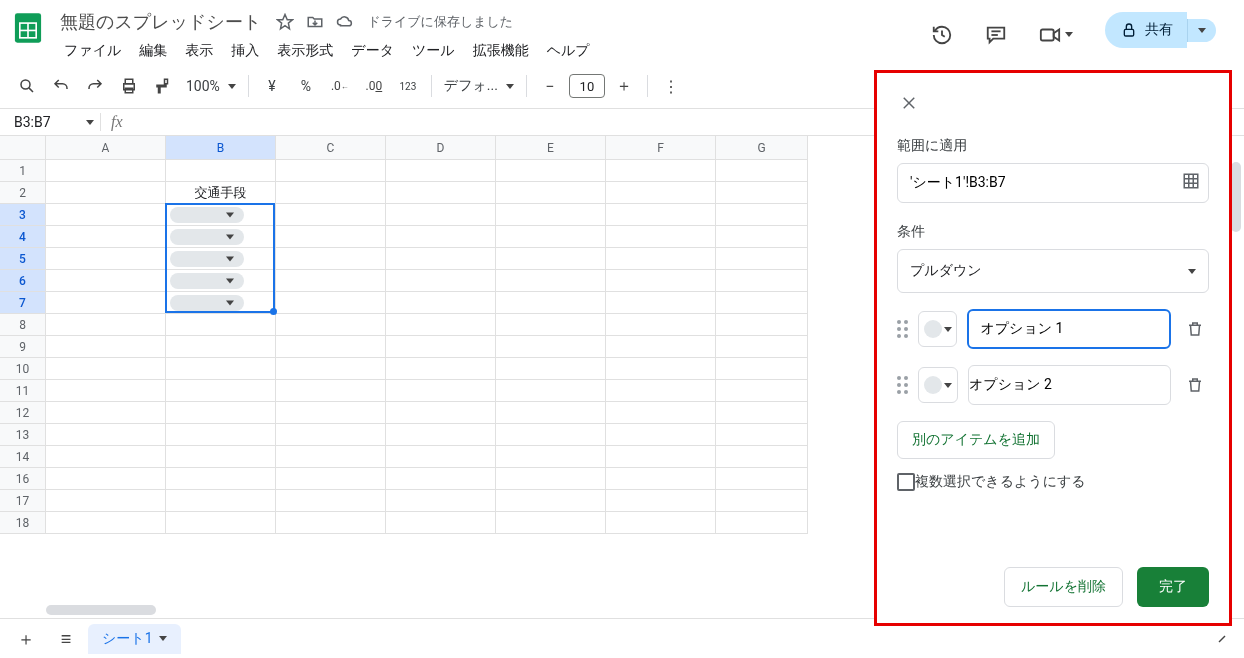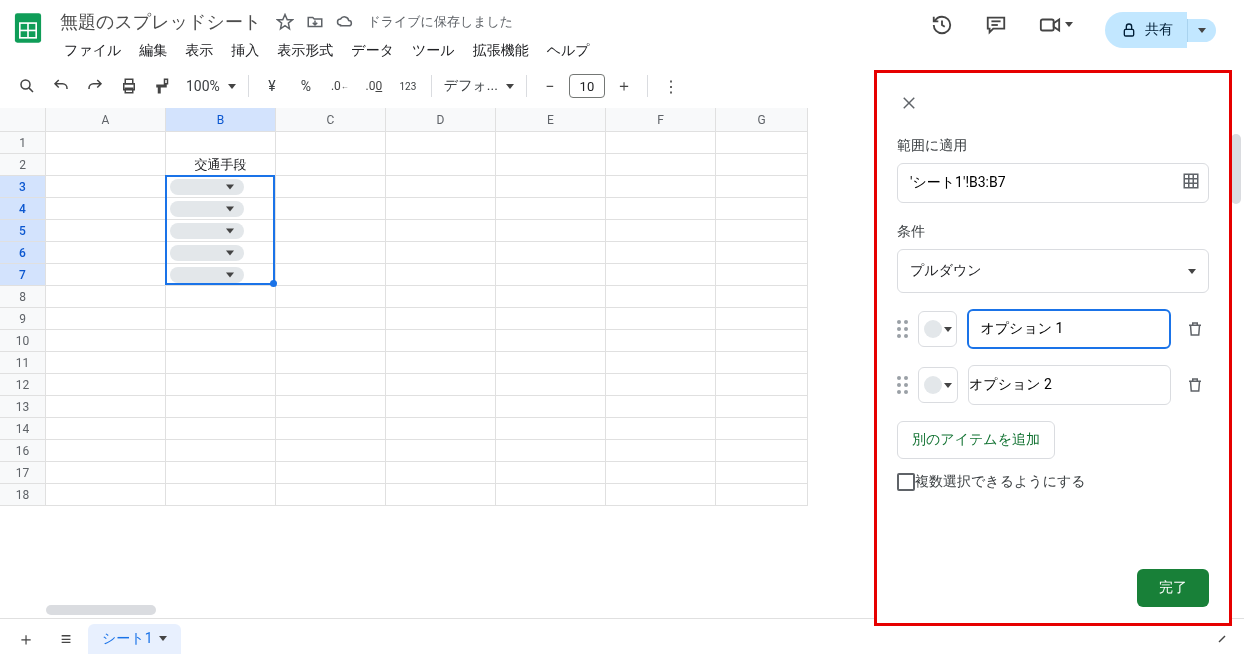--- a/index.html
+++ b/index.html
@@ -8,21 +8,21 @@
 .titlebar{display:flex;align-items:flex-start;padding:8px 8px 0 8px;height:64px}
 .logo{width:40px;height:40px;display:flex;align-items:center;justify-content:center;margin-right:8px}
 .logo svg{width:36px;height:36px}
 .title-col{flex:1;display:flex;flex-direction:column}
 .title-row{display:flex;align-items:center;gap:10px;height:28px}
 .doc-title{font-size:18px;color:#4d4d4d;padding:2px 4px}
 .title-icon{width:20px;height:20px;display:flex;align-items:center;justify-content:center;color:#5f6368}
 .save-status{font-size:13px;color:#5f6368;margin-left:2px}
 .menubar{display:flex;gap:2px;padding-top:2px}
 .menu-item{font-size:14px;color:#202124;padding:4px 8px;border-radius:4px;cursor:pointer}
-.right-actions{display:flex;align-items:flex-start;gap:28px;padding-right:20px;padding-top:4px}
+.right-actions{display:flex;align-items:flex-end;gap:28px;padding-right:20px;padding-top:4px}
 .ract{width:26px;height:26px;display:flex;align-items:center;justify-content:center;color:#444;cursor:pointer}
 .share-wrap{display:flex;align-items:center}
 .share-btn{background:#c2e7ff;border-radius:40px 0 0 40px;padding:9px 14px 9px 16px;display:flex;align-items:center;gap:8px;font-size:14px;color:#001d35;cursor:pointer}
 .share-drop{background:#c2e7ff;border-radius:0 40px 40px 0;padding:9px 10px;border-left:1px solid #a9d3ef;display:flex;align-items:center;cursor:pointer}
 .toolbar{display:flex;align-items:center;padding:4px 12px;gap:4px;height:44px;border-bottom:none}
 .tbtn{width:30px;height:30px;display:flex;align-items:center;justify-content:center;color:#444;border-radius:4px;cursor:pointer;font-size:16px}
 .tsep{width:1px;height:22px;background:#dadce0;margin:0 4px}
 .zoom{display:flex;align-items:center;gap:4px;font-size:14px;color:#3c4043;padding:0 4px}
 .ttext{font-size:14px;color:#3c4043;padding:0 4px}
 .font-box{border:1px solid #747775;border-radius:4px;width:36px;height:24px;display:flex;align-items:center;justify-content:center;font-size:13px}
@@ -219,20 +219,28 @@
     <span class="tsep"></span>
     <span class="tbtn">⋮</span>
     <span class="tb-spacer"></span>
     <span class="tb-chevron">
         <svg width="16" height="16" viewBox="0 0 24 24" fill="none" stroke="#444" stroke-width="2">
           <path d="M6 15l6-6 6 6"></path>
         </svg>
       </span>
   </div>
 
+  <div class="namebox-row">
+    <div class="namebox">
+        <span>B3:B7</span>
+        <span class="caret"></span>
+      </div>
+    <div class="fx">fx</div>
+    <div class="formula"></div>
+  </div>
 
   <div class="grid-area">
     <div class="grid" id="grid">
 
       <div class="grid-vscroll">
           <div class="vscroll-thumb"></div>
         </div>
     <div class="colheaders">
           <div class="corner"></div>
           <div class="colh" style="width: 120px;">A</div>
@@ -529,17 +537,18 @@
       </div>
       <div class="add-btn">
           <span>別のアイテムを追加</span>
         </div>
       <div class="check-row">
         <span class="checkbox"></span>
         <span>複数選択できるようにする</span>
       </div>
     </div>
     <div class="sp-footer">
+      <button class="btn-outline">ルールを削除</button>
       <button class="btn-solid">完了</button>
     </div>
   </div>
 
 </div>
 
 </body></html>

